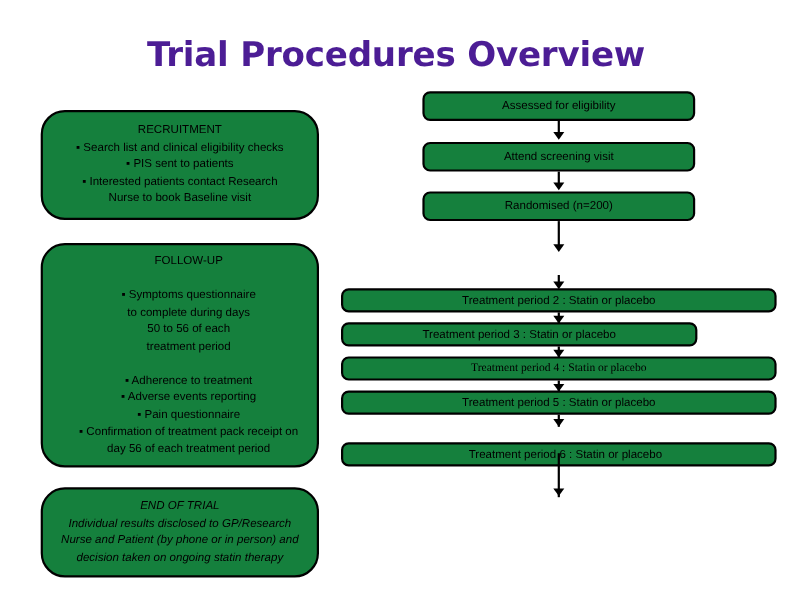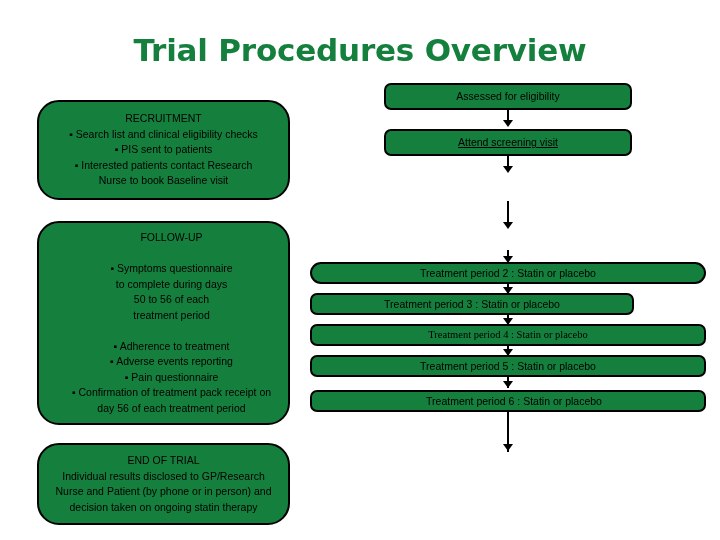--- a/index.html
+++ b/index.html
@@ -24,21 +24,21 @@
   }
 
   .title {
     position: absolute;
     left: 0;
     top: 32px;
     width: 720px;
     text-align: center;
     font-size: 31px;
     font-weight: bold;
-    color: #15803d;
+    color: #4c1d95;
     letter-spacing: -0.2px;
     font-family: "DejaVu Sans", sans-serif;
   }
 
   
   .box {
     position: absolute;
     box-sizing: border-box;
     background: #15803d;
     border: 2.5px solid #000000;
@@ -103,49 +103,52 @@
 50 to 56 of each
 treatment period
 
 ▪   Adherence to treatment
 ▪   Adverse events reporting
 ▪    Pain questionnaire
 ▪  Confirmation of treatment pack receipt on
 day 56 of each treatment period</div>
   </div>
 
-  <div class="box big" style="left:37px; top:443px; width:253px; height:82px;">
+  <div class="box big" style="left:37px; top:443px; width:253px; height:82px;font-style:italic;">
     <div class="inner">END OF TRIAL
 Individual results disclosed to GP/Research
 Nurse and Patient (by phone or in person) and
 decision taken on ongoing statin therapy</div>
   </div>
 
   <div class="box strip" style="left:384px; top:83px; width:248px; height:27px;">
     <div class="inner">Assessed for eligibility</div>
   </div>
 
   <div class="connector" style="left:507px; top:110px; height:13px;"></div>
   <div class="arrowhead" style="left:503px; top:120px;"></div>
 
-  <div class="box strip" style="left:384px; top:129px; width:248px; height:27px;text-decoration:underline;">
+  <div class="box strip" style="left:384px; top:129px; width:248px; height:27px;">
     <div class="inner">Attend screening visit</div>
   </div>
 
   <div class="connector" style="left:507px; top:156px; height:13px;"></div>
   <div class="arrowhead" style="left:503px; top:166px;"></div>
 
+  <div class="box strip" style="left:384px; top:174px; width:248px; height:27px;">
+    <div class="inner">Randomised (n=200)</div>
+  </div>
 
   <div class="connector" style="left:507px; top:201px; height:25px;"></div>
   <div class="arrowhead" style="left:503px; top:222px;"></div>
 
   <div class="connector" style="left:507px; top:250px; height:10px;"></div>
   <div class="arrowhead" style="left:503px; top:256px;"></div>
 
-  <div class="box strip" style="left:310px; top:262px; width:396px; height:22px;border-radius:11px;">
+  <div class="box strip" style="left:310px; top:262px; width:396px; height:22px;">
     <div class="inner">Treatment period 2 : Statin or placebo</div>
   </div>
   <div class="connector" style="left:507px; top:284px; height:10px;"></div>
   <div class="arrowhead" style="left:503px; top:287px;"></div>
 
   <div class="box strip" style="left:310px; top:293px; width:324px; height:22px;">
     <div class="inner">Treatment period 3 : Statin or placebo</div>
   </div>
   <div class="connector" style="left:507px; top:315px; height:10px;"></div>
   <div class="arrowhead" style="left:503px; top:318px;"></div>
@@ -155,21 +158,21 @@
   </div>
   <div class="connector" style="left:507px; top:346px; height:10px;"></div>
   <div class="arrowhead" style="left:503px; top:349px;"></div>
 
   <div class="box strip" style="left:310px; top:355px; width:396px; height:22px;">
     <div class="inner">Treatment period 5 : Statin or placebo</div>
   </div>
   <div class="connector" style="left:507px; top:377px; height:11px;"></div>
   <div class="arrowhead" style="left:503px; top:381px;"></div>
 
-  <div class="box strip" style="left:310px; top:390px; width:396px; height:22px;padding-left:12px;">
+  <div class="box strip" style="left:310px; top:402px; width:396px; height:22px;padding-left:12px;">
     <div class="inner">Treatment period 6 : Statin or placebo</div>
   </div>
 
   <div class="connector" style="left:507px; top:412px; height:40px;"></div>
   <div class="arrowhead" style="left:503px; top:444px;"></div>
 
 
 </div>
 
 </body></html>

